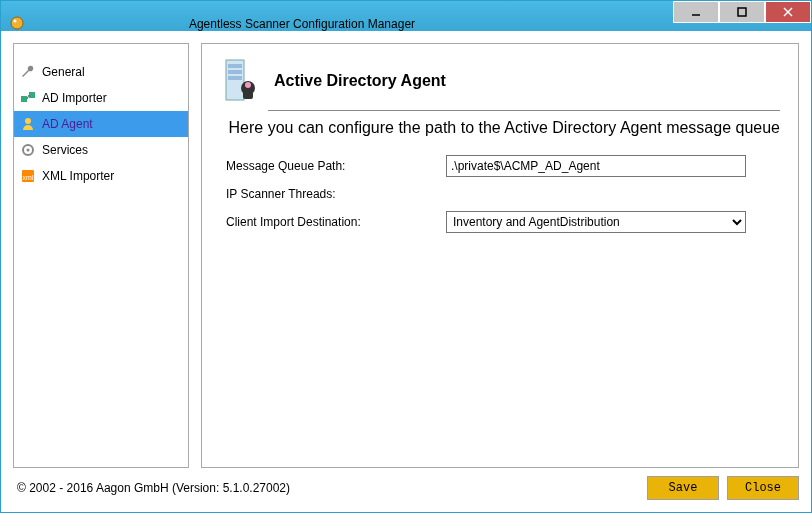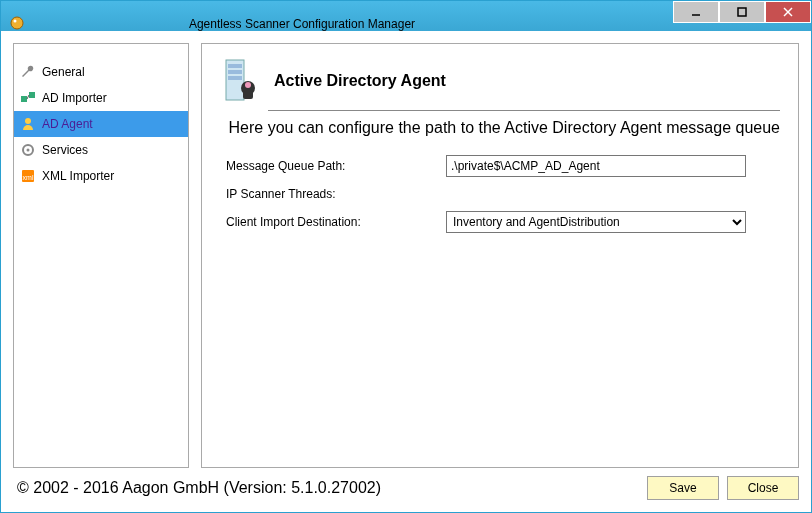--- a/index.html
+++ b/index.html
@@ -172,27 +172,27 @@
   }
   .spin-btn + .spin-btn { border-top: 1px solid #767676; }
   select.ctrl { padding: 0 2px; }
 
   
   .footer {
     display: flex;
     align-items: center;
     padding: 8px 0 0 4px;
   }
-  .footer-text { flex: 1; font-size: 16px; }
+  .footer-text { flex: 1; font-size: 12px; }
   .btn {
     width: 72px;
     height: 24px;
     border: 1px solid #a0a0a0;
-    background: #fef9c3;
-    font-family: Liberation Sans, sans-serif;
+    background: #eab308;
+    font-family: Liberation Mono, monospace;
     font-size: 12px;
     margin-left: 8px;
     cursor: default;
   }
 </style>
 </head>
 <body>
 
 <div class="window">
 

